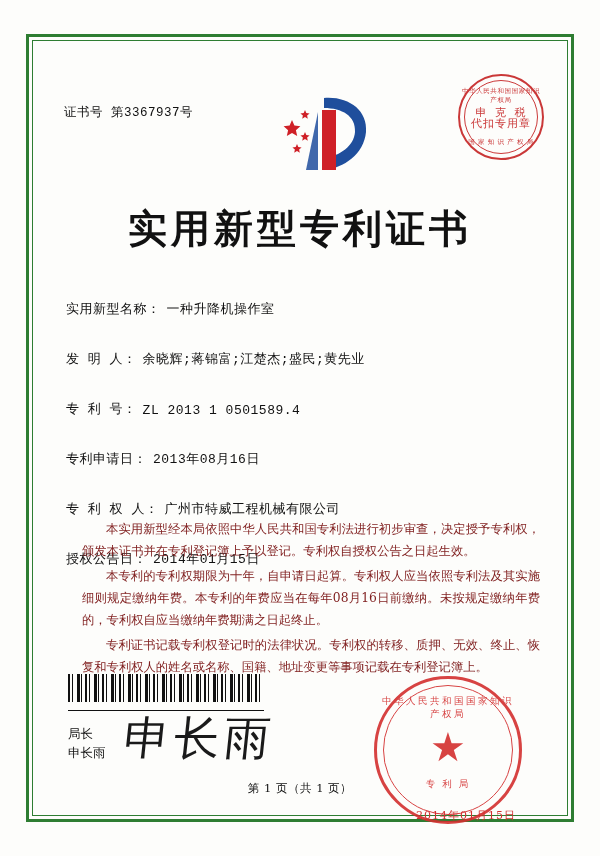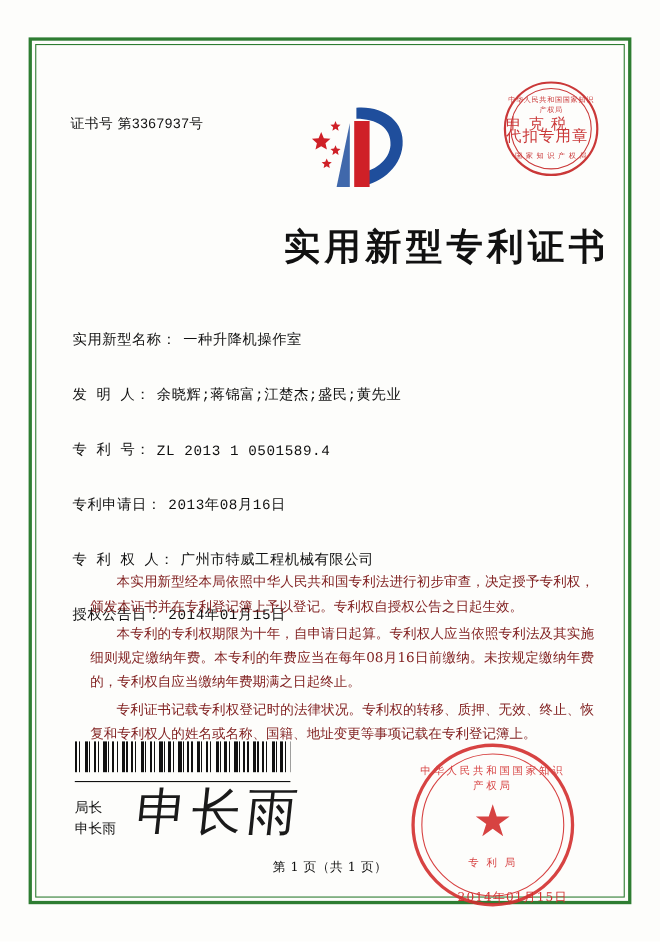--- a/index.html
+++ b/index.html
@@ -33,21 +33,21 @@
     left:46px;top:56px;right:46px;bottom:56px;
   }
 
   
   .serial{
     position:absolute;
     left:18px;top:48px;
     font-size:12.5px;
     color:#111;
     letter-spacing:.5px;
-    font-family:Liberation Sans, sans-serif;
+    font-family:Liberation Mono, monospace;
   }
 
   
   .seal-top{
     position:absolute;
     right:10px;top:18px;
     width:86px;height:86px;
     border:2px solid #c62828;
     border-radius:50%;
     color:#c62828;
@@ -60,36 +60,36 @@
   }
   .seal-top .arc-top,
   .seal-top .arc-bottom{
     position:absolute;left:0;width:100%;
     text-align:center;font-size:6.5px;letter-spacing:.6px;
   }
   .seal-top .arc-top{top:11px;}
   .seal-top .arc-bottom{bottom:11px;margin-top:24px;}
   .seal-top .mid{
     position:absolute;left:0;top:32px;width:100%;
-    text-align:left;font-size:14px;line-height:11px;letter-spacing:1px;
+    text-align:center;font-size:11px;line-height:11px;letter-spacing:1px;font-family:Liberation Mono, monospace;
   }
 
   
   .logo{
     position:absolute;
     left:232px;top:36px;
     width:96px;height:86px;
   }
 
   
   .title{
     position:absolute;
     left:0;right:0;top:146px;
-    text-align:right;
-    font-size:33px;
+    text-align:center;
+    font-size:39px;
     font-weight:bold;
     letter-spacing:4px;
     color:#111;
     font-family:"DejaVu Serif","Liberation Serif",serif;
   }
 
   
   .fields{
     position:absolute;
     left:20px;right:10px;top:212px;

